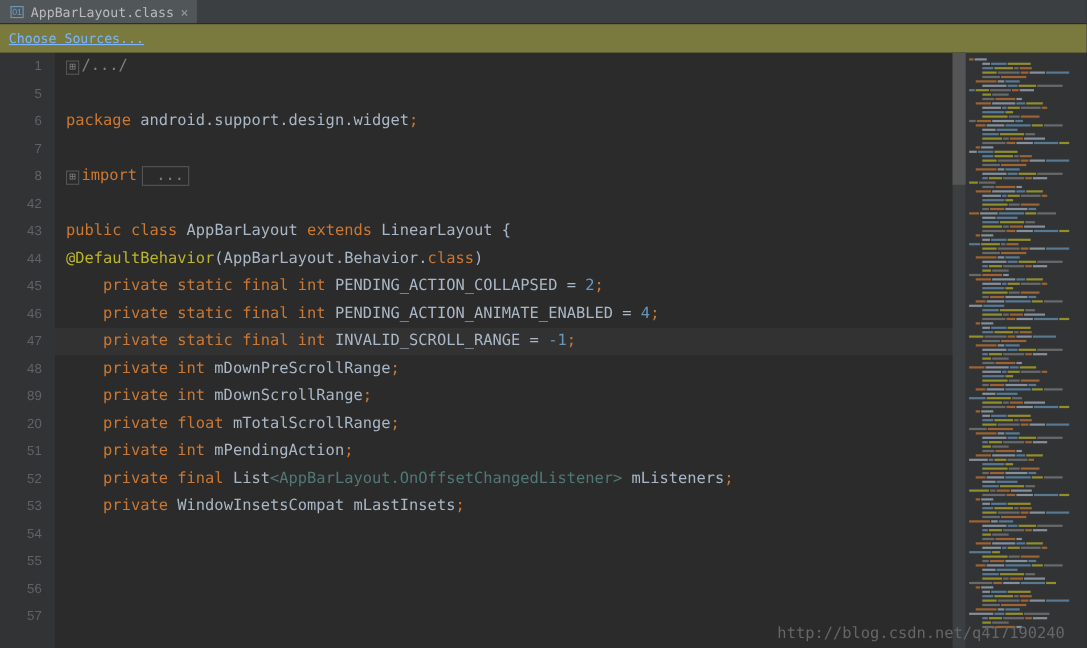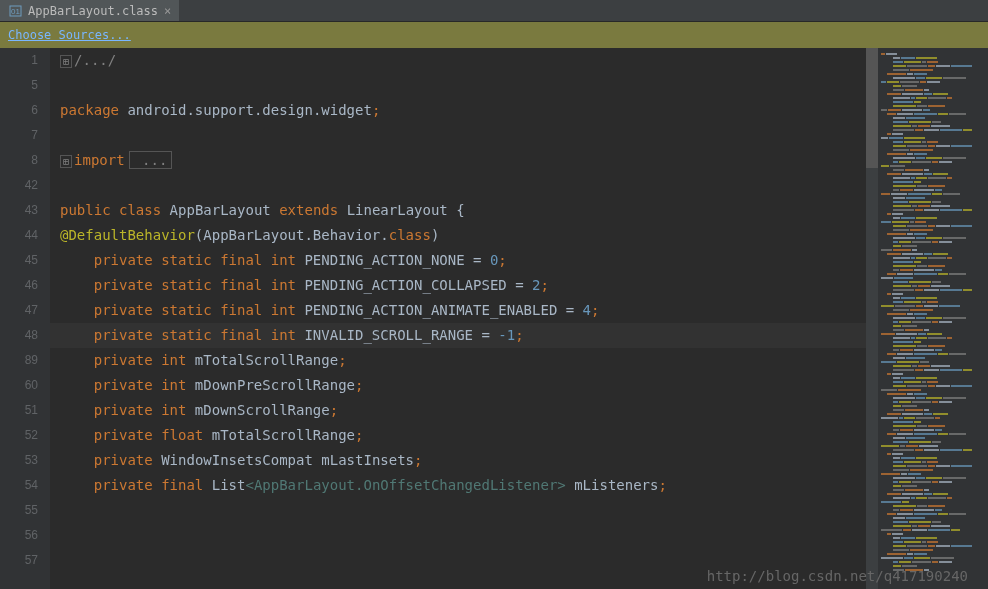--- a/index.html
+++ b/index.html
@@ -180,49 +180,48 @@
     <div class="gutter-line">7</div>
     <div class="gutter-line">8</div>
     <div class="gutter-line">42</div>
     <div class="gutter-line">43</div>
     <div class="gutter-line">44</div>
     <div class="gutter-line">45</div>
     <div class="gutter-line">46</div>
     <div class="gutter-line">47</div>
     <div class="gutter-line">48</div>
     <div class="gutter-line">89</div>
-    <div class="gutter-line">60</div>
+    <div class="gutter-line">20</div>
     <div class="gutter-line">51</div>
     <div class="gutter-line">52</div>
     <div class="gutter-line">53</div>
     <div class="gutter-line">54</div>
     <div class="gutter-line">55</div>
     <div class="gutter-line">56</div>
     <div class="gutter-line">57</div>
   </div>
 
   <div class="code-area">
     <div class="code-line"><span class="fold-mark">⊞</span><span class="comm">/.../</span></div>
     <div class="code-line"></div>
     <div class="code-line"><span class="kw">package</span><span> android.support.design.widget</span><span class="kw">;</span></div>
     <div class="code-line"></div>
     <div class="code-line"><span class="fold-mark">⊞</span><span class="kw">import</span><span class="comm" style="border:1px solid #555;padding:0 4px;margin-left:4px"> ...</span></div>
     <div class="code-line"></div>
     <div class="code-line"><span class="kw">public</span> <span class="kw">class</span><span> AppBarLayout </span><span class="kw">extends</span><span> LinearLayout {</span></div>
     <div class="code-line"><span class="ann">@DefaultBehavior</span><span>(AppBarLayout.Behavior.</span><span class="kw">class</span><span>)</span></div>
-    <div class="code-line">    <span class="kw">private static final int</span><span> PENDING_ACTION_NONE = </span><span class="num">0</span><span class="kw">;</span></div>
     <div class="code-line">    <span class="kw">private static final int</span><span> PENDING_ACTION_COLLAPSED = </span><span class="num">2</span><span class="kw">;</span></div>
     <div class="code-line">    <span class="kw">private static final int</span><span> PENDING_ACTION_ANIMATE_ENABLED = </span><span class="num">4</span><span class="kw">;</span></div>
     <div class="code-line hl">    <span class="kw">private static final int</span><span> INVALID_SCROLL_RANGE = </span><span class="num">-1</span><span class="kw">;</span></div>
-    <div class="code-line">    <span class="kw">private int</span><span> mTotalScrollRange</span><span class="kw">;</span></div>
     <div class="code-line">    <span class="kw">private int</span><span> mDownPreScrollRange</span><span class="kw">;</span></div>
     <div class="code-line">    <span class="kw">private int</span><span> mDownScrollRange</span><span class="kw">;</span></div>
     <div class="code-line">    <span class="kw">private float</span><span> mTotalScrollRange</span><span class="kw">;</span></div>
+    <div class="code-line">    <span class="kw">private int</span><span> mPendingAction</span><span class="kw">;</span></div>
+    <div class="code-line">    <span class="kw">private final</span><span> List</span><span class="gen">&lt;AppBarLayout.OnOffsetChangedListener&gt;</span><span> mListeners</span><span class="kw">;</span></div>
     <div class="code-line">    <span class="kw">private</span><span> WindowInsetsCompat</span><span> mLastInsets</span><span class="kw">;</span></div>
-    <div class="code-line">    <span class="kw">private final</span><span> List</span><span class="gen">&lt;AppBarLayout.OnOffsetChangedListener&gt;</span><span> mListeners</span><span class="kw">;</span></div>
   </div>
 
   <div class="scrollbar-track">
     <div class="scrollbar-thumb"></div>
   </div>
 
   <div class="minimap" id="minimap">
       <div class="mm-line" style="padding-left: 0px;">
         <div class="mm-seg" style="width: 4px; background: rgb(204, 120, 50); opacity: 0.7;"></div>
         <div class="mm-seg" style="width: 11px; background: rgb(169, 183, 198); opacity: 0.7;"></div>

